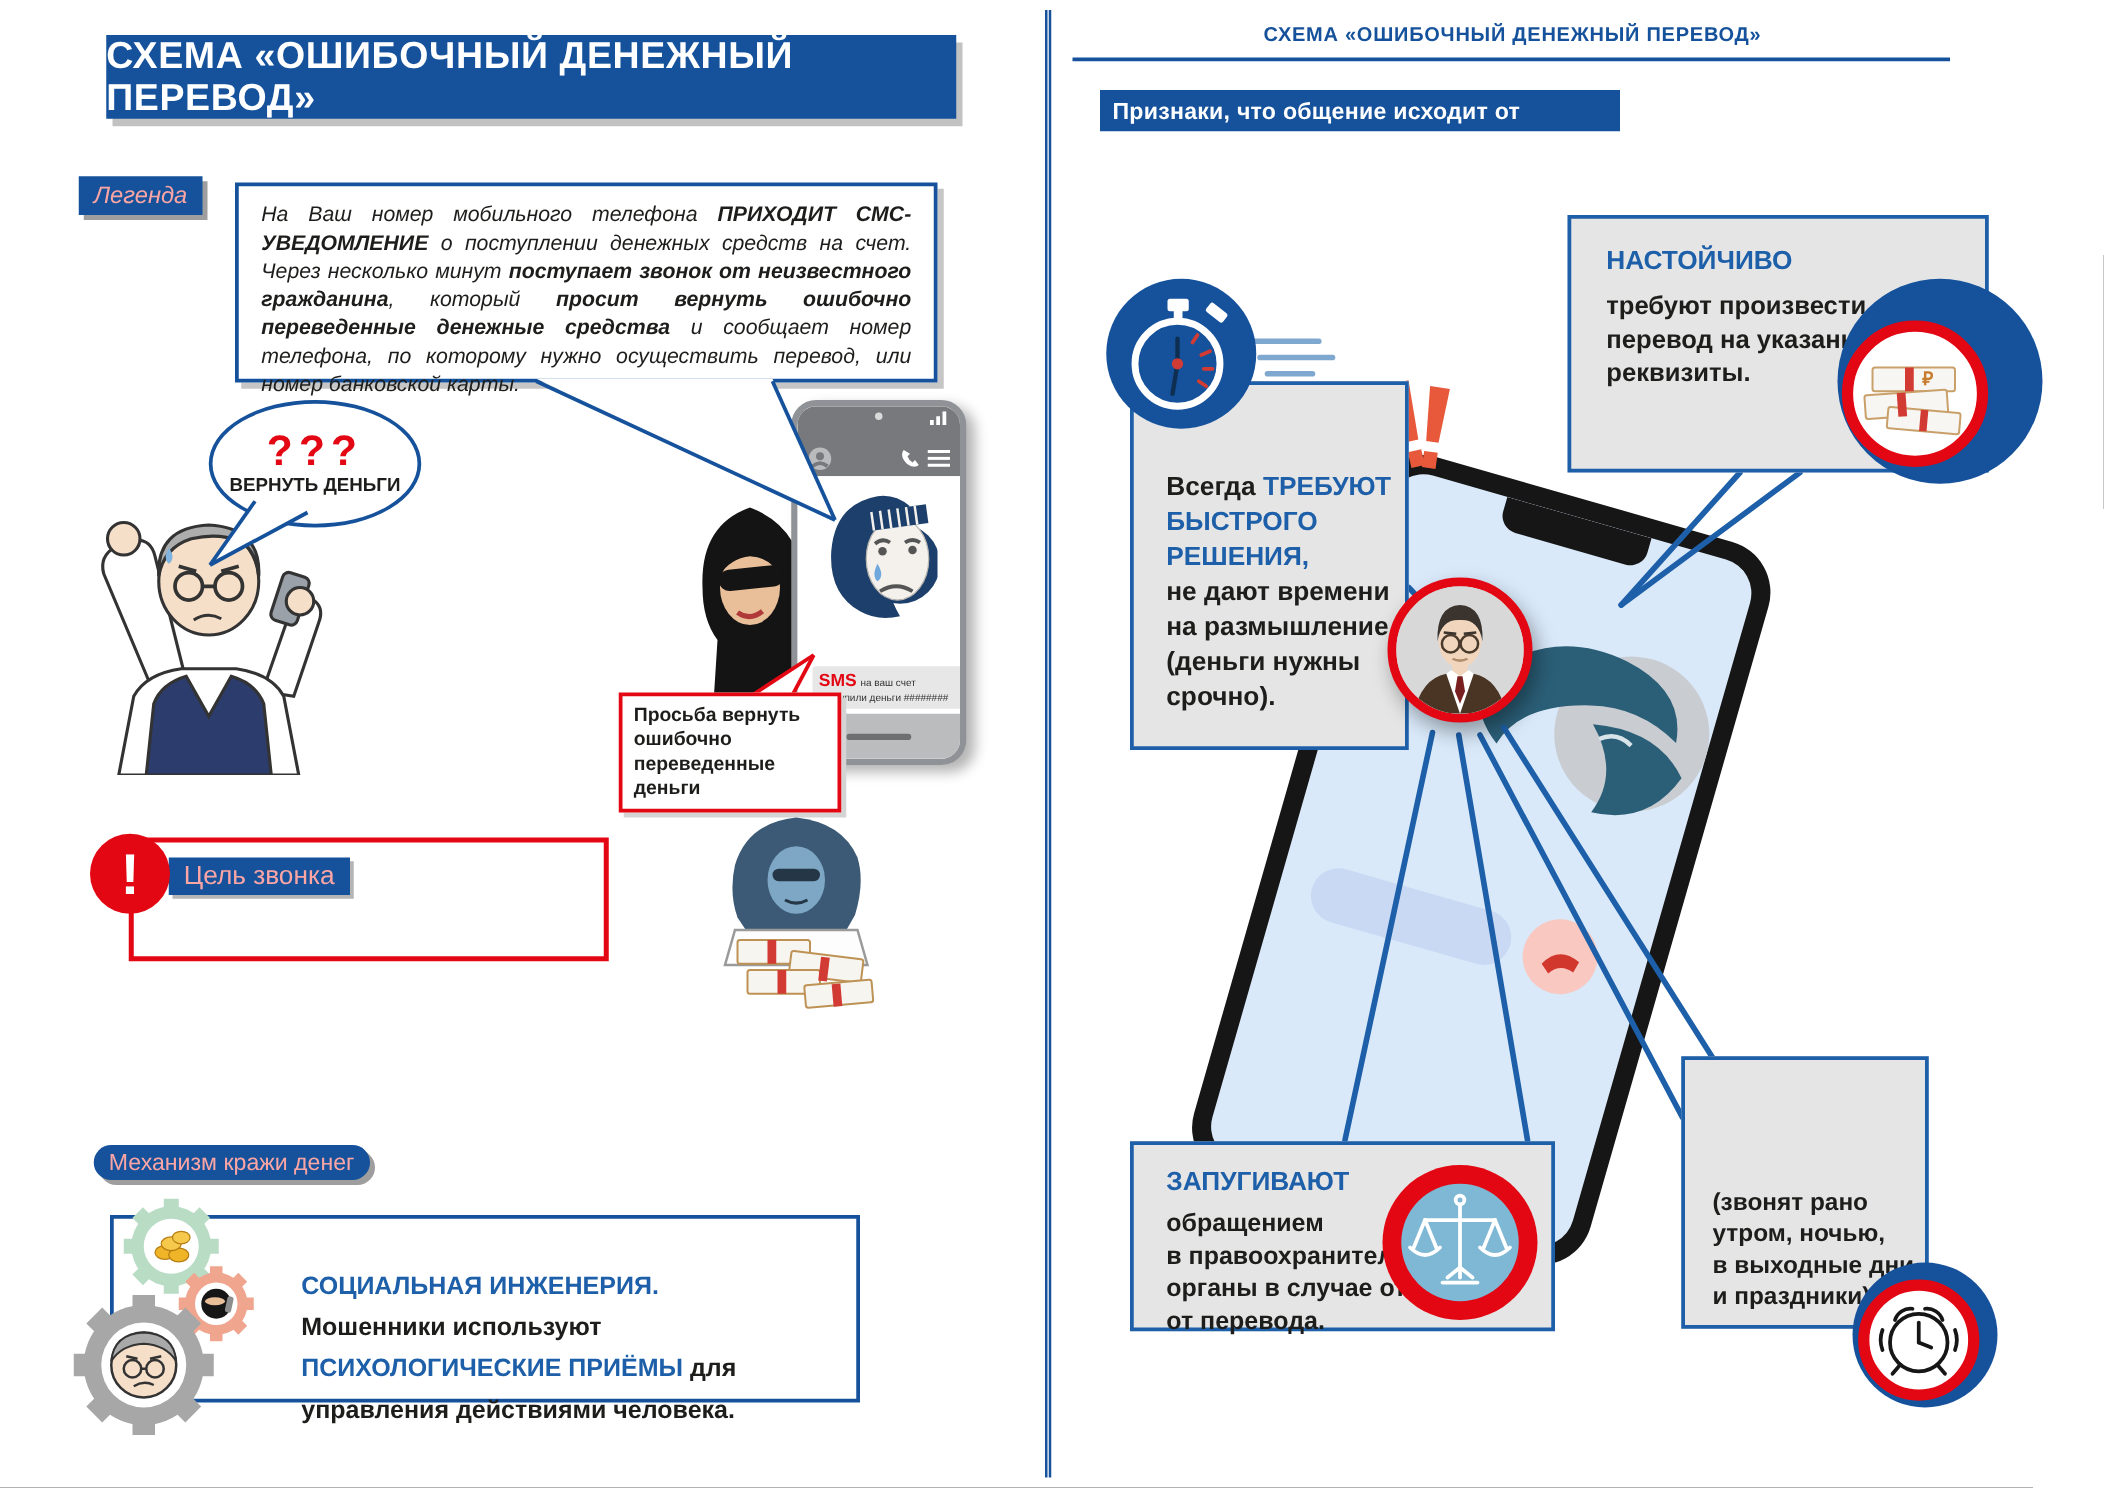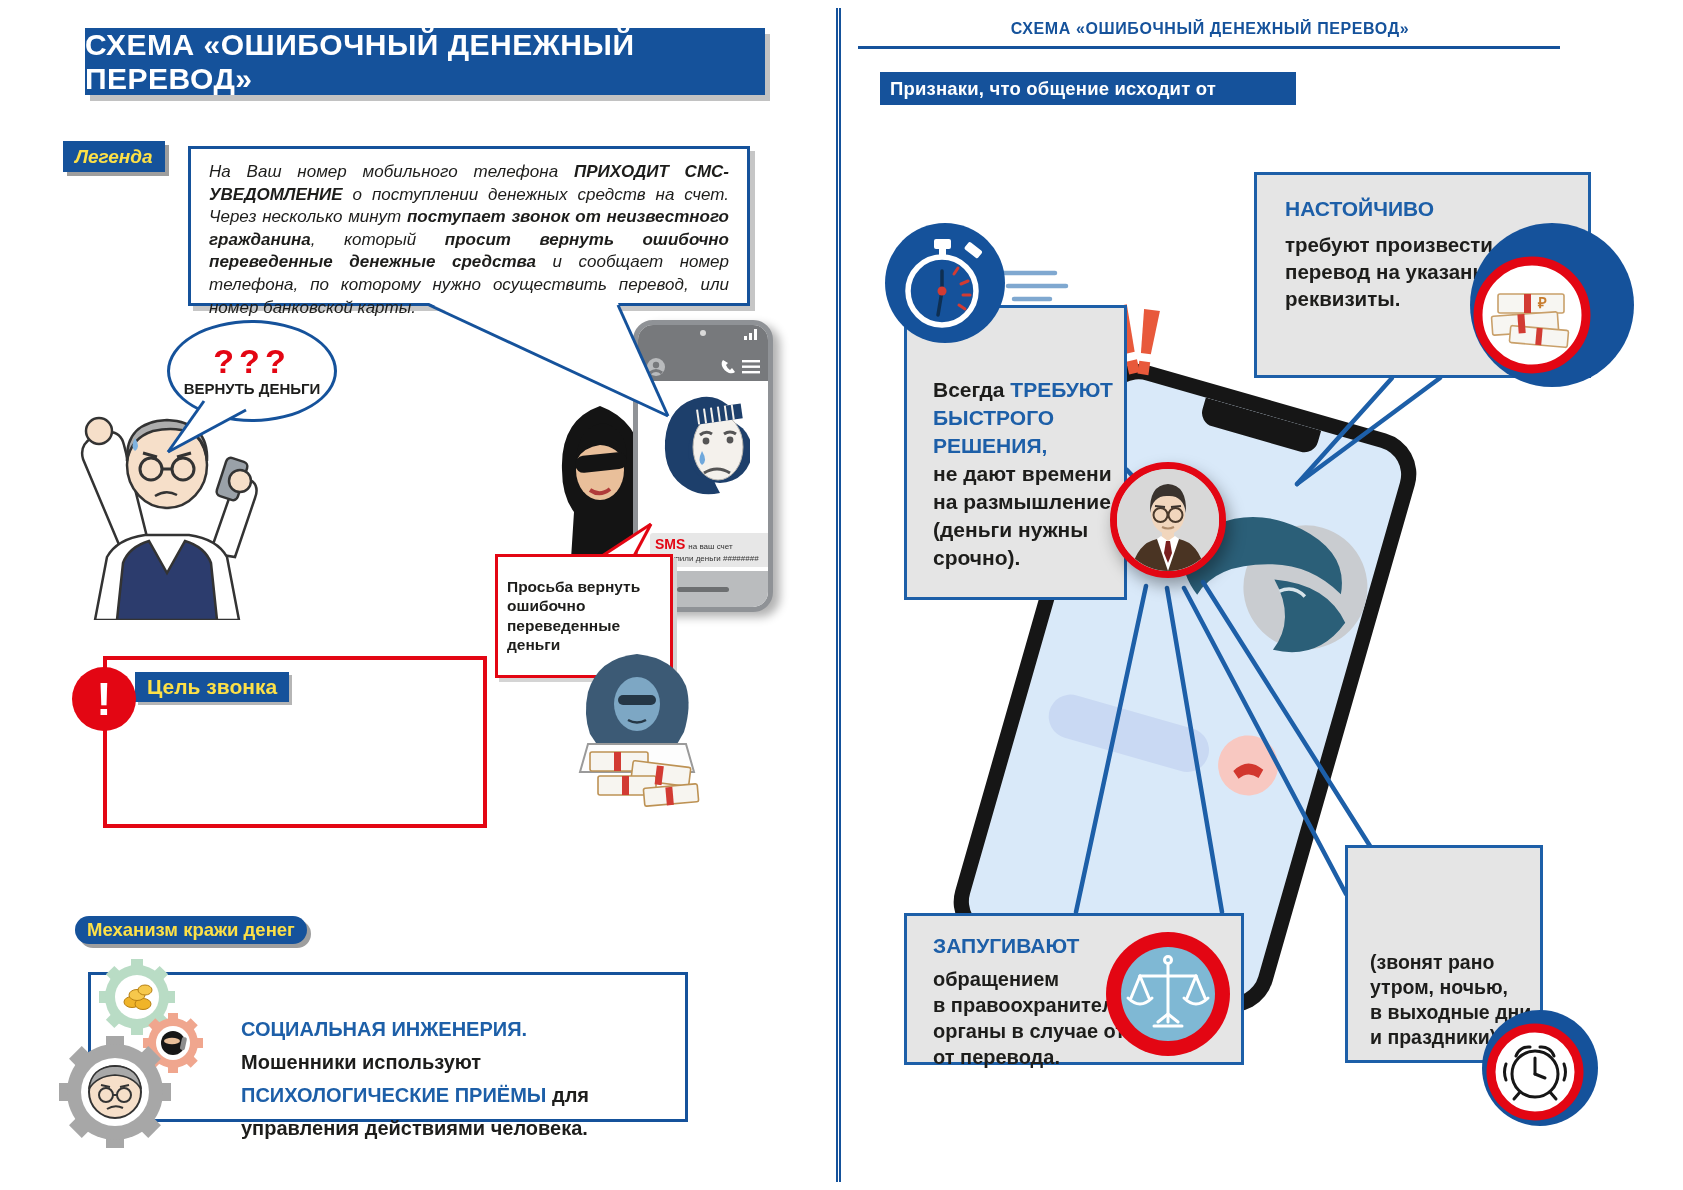--- a/index.html
+++ b/index.html
@@ -18,37 +18,37 @@
   }
   .abs{position:absolute;}
   .b{font-weight:bold;}
   .blue-t{color:var(--accent);font-weight:bold;}
   .dark-t{color:var(--dark);font-weight:bold;}
 
   
   .title-bar{left:85px;top:28px;width:680px;height:67px;background:var(--blue);
     color:#fff;font-weight:bold;font-size:30px;letter-spacing:.5px;display:flex;
     align-items:center;justify-content:center;box-shadow:5px 6px 0 #c2c2c2;}
-  .tag{background:var(--blue);color:#fde047;font-weight:bold;padding:3px 12px;
+  .tag{background:var(--blue);color:#fca5a5;font-weight:normal;padding:3px 12px;
     box-shadow:4px 4px 0 #9e9e9e;display:inline-block;}
   .legend-label{left:63px;top:140px;font-size:19px;}
   .legend-box{left:188px;top:146px;width:562px;height:160px;border:3px solid var(--blue);
     background:#fff;box-shadow:5px 5px 0 #c6c6c6;box-sizing:border-box;
     padding:12px 18px;font-style:italic;font-size:17px;line-height:1.33;text-align:justify;}
   .bubble{left:167px;top:320px;width:164px;height:96px;border:3px solid var(--blue);
     border-radius:50%;background:#fff;display:flex;flex-direction:column;
     align-items:center;justify-content:center;}
   .bubble .qqq{color:var(--red);font-weight:bold;font-size:34px;letter-spacing:5px;line-height:30px;}
   .bubble .btxt{font-weight:bold;font-size:15px;margin-top:4px;}
   .request-note{left:495px;top:554px;width:178px;border:3px solid var(--red);background:#fff;
-    box-sizing:border-box;padding:20px 9px;font-weight:bold;font-size:15.5px;line-height:1.25;
+    box-sizing:border-box;padding:6px 9px;font-weight:bold;font-size:15.5px;line-height:1.25;
     box-shadow:4px 4px 0 #d4d4d4;}
   .excl-circle{left:72px;top:667px;width:64px;height:64px;border-radius:50%;background:var(--red);
     color:#fff;font-weight:bold;font-size:46px;display:flex;align-items:center;justify-content:center;}
-  .goal-box{left:103px;top:656px;width:384px;height:172px;border:4px solid var(--red);
+  .goal-box{left:103px;top:670px;width:384px;height:99px;border:4px solid var(--red);
     background:#fff;box-sizing:border-box;}
   .goal-label{left:28px;top:12px;font-size:21px;box-shadow:3px 3px 0 #b5b5b5;}
   .goal-text{left:32px;top:52px;width:345px;font-weight:bold;font-size:18px;line-height:1.45;}
   .mech-label{left:75px;top:916px;font-size:18.5px;border-radius:14px;}
   .mech-box{left:88px;top:972px;width:600px;height:150px;border:3px solid var(--blue);
     background:#fff;box-sizing:border-box;}
   .mech-text{left:150px;top:38px;width:395px;font-size:20px;line-height:1.65;font-weight:bold;}
 
   
   .phoneL{left:633px;top:320px;width:140px;height:292px;border:5px solid #8f9296;border-radius:20px;

